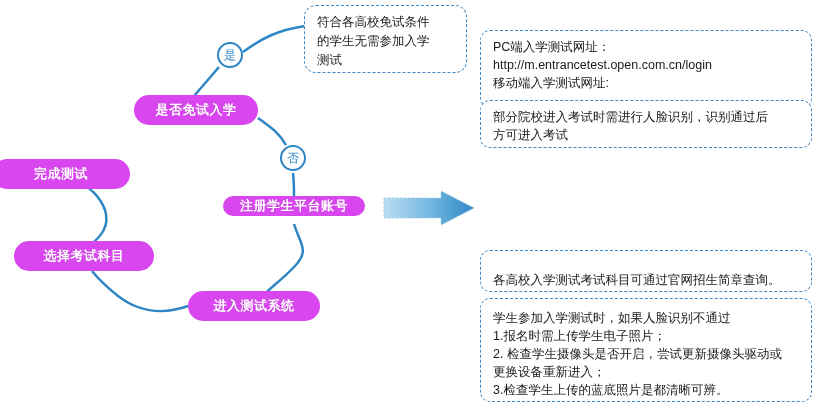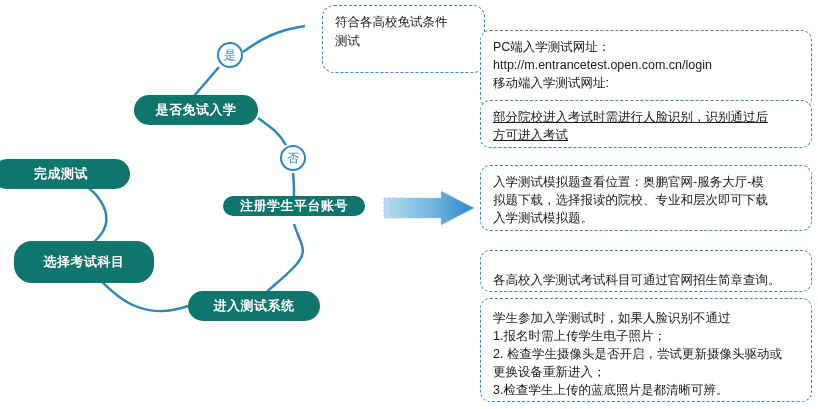--- a/index.html
+++ b/index.html
@@ -22,21 +22,21 @@
   #flow-svg {
     position: absolute;
     left: 0;
     top: 0;
     width: 818px;
     height: 409px;
   }
 
   .node {
     position: absolute;
-    background: #0f766e;
+    background: #d946ef;
     color: #ffffff;
     font-weight: bold;
     font-size: 13px;
     letter-spacing: 0.5px;
     display: flex;
     align-items: center;
     justify-content: center;
     border-radius: 18px;
     box-sizing: border-box;
     white-space: nowrap;
@@ -121,57 +121,53 @@
   </div>
 
   <div class="node" style="left:223px; top:196px; width:142px; height:20px;">
     <span>注册学生平台账号</span>
   </div>
 
   <div class="node" style="left:188px; top:291px; width:132px; height:30px;">
     <span>进入测试系统</span>
   </div>
 
-  <div class="node" style="left:14px; top:241px; width:140px; height:42px;">
+  <div class="node" style="left:14px; top:241px; width:140px; height:30px;">
     <span>选择考试科目</span>
   </div>
 
   <div class="node" style="left:-8px; top:159px; width:138px; height:30px;">
     <span>完成测试</span>
   </div>
 
   <div class="branch-label" style="left:217px; top:42px;">
     <span>是</span>
   </div>
 
   <div class="branch-label" style="left:280px; top:145px;">
     <span>否</span>
   </div>
 
-  <div class="dashed-box callout" style="left:322px; top:5px; width:163px; height:68px;">
+  <div class="dashed-box callout" style="left:304px; top:5px; width:163px; height:68px;">
     <span class="note-line">符合各高校免试条件</span>
+    <span class="note-line">的学生无需参加入学</span>
     <span class="note-line">测试</span>
   </div>
 
   <div class="dashed-box" style="left:480px; top:30px; width:332px; height:78px;">
     <span class="note-line">PC端入学测试网址：</span>
     <span class="note-line">http://m.entrancetest.open.com.cn/login</span>
     <span class="note-line">移动端入学测试网址:</span>
   </div>
 
-  <div class="dashed-box" style="left:480px; top:100px; width:332px; height:48px;text-decoration:underline;">
+  <div class="dashed-box" style="left:480px; top:100px; width:332px; height:48px;">
     <span class="note-line">部分院校进入考试时需进行人脸识别，识别通过后</span>
     <span class="note-line">方可进入考试</span>
   </div>
 
-  <div class="dashed-box" style="left:480px; top:165px; width:332px; height:66px;">
-    <span class="note-line">入学测试模拟题查看位置：奥鹏官网-服务大厅-模</span>
-    <span class="note-line">拟题下载，选择报读的院校、专业和层次即可下载</span>
-    <span class="note-line">入学测试模拟题。</span>
-  </div>
 
   <div class="dashed-box" style="left:480px; top:250px; width:332px; height:42px; padding-top:20px;">
     <span class="note-line">各高校入学测试考试科目可通过官网招生简章查询。</span>
   </div>
 
   <div class="dashed-box" style="left:480px; top:298px; width:332px; height:104px; padding-top:10px;">
     <span class="note-line">学生参加入学测试时，如果人脸识别不通过</span>
     <span class="note-line">1.报名时需上传学生电子照片；</span>
     <span class="note-line">2. 检查学生摄像头是否开启，尝试更新摄像头驱动或</span>
     <span class="note-line">更换设备重新进入；</span>

